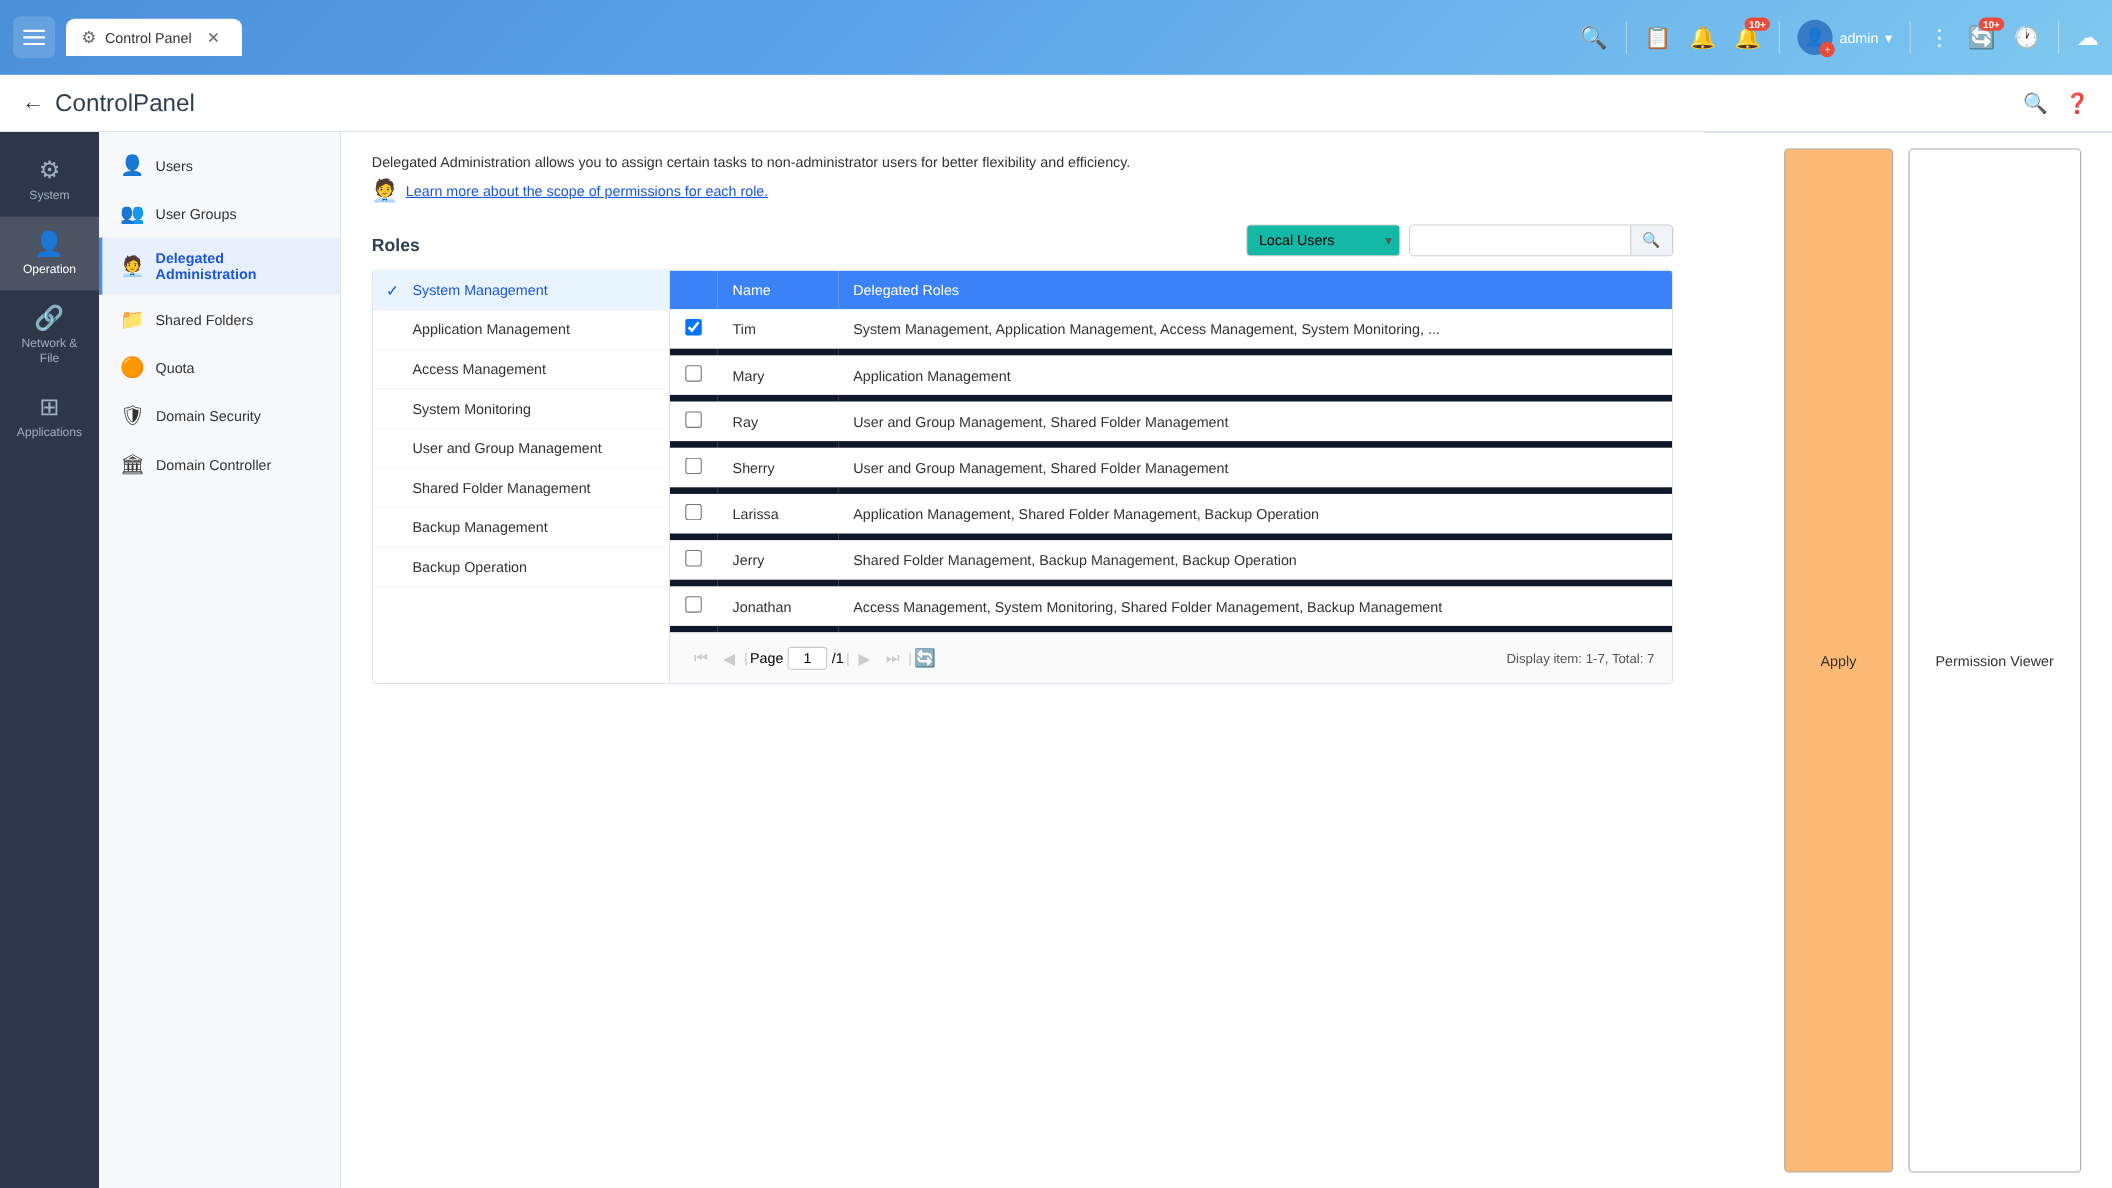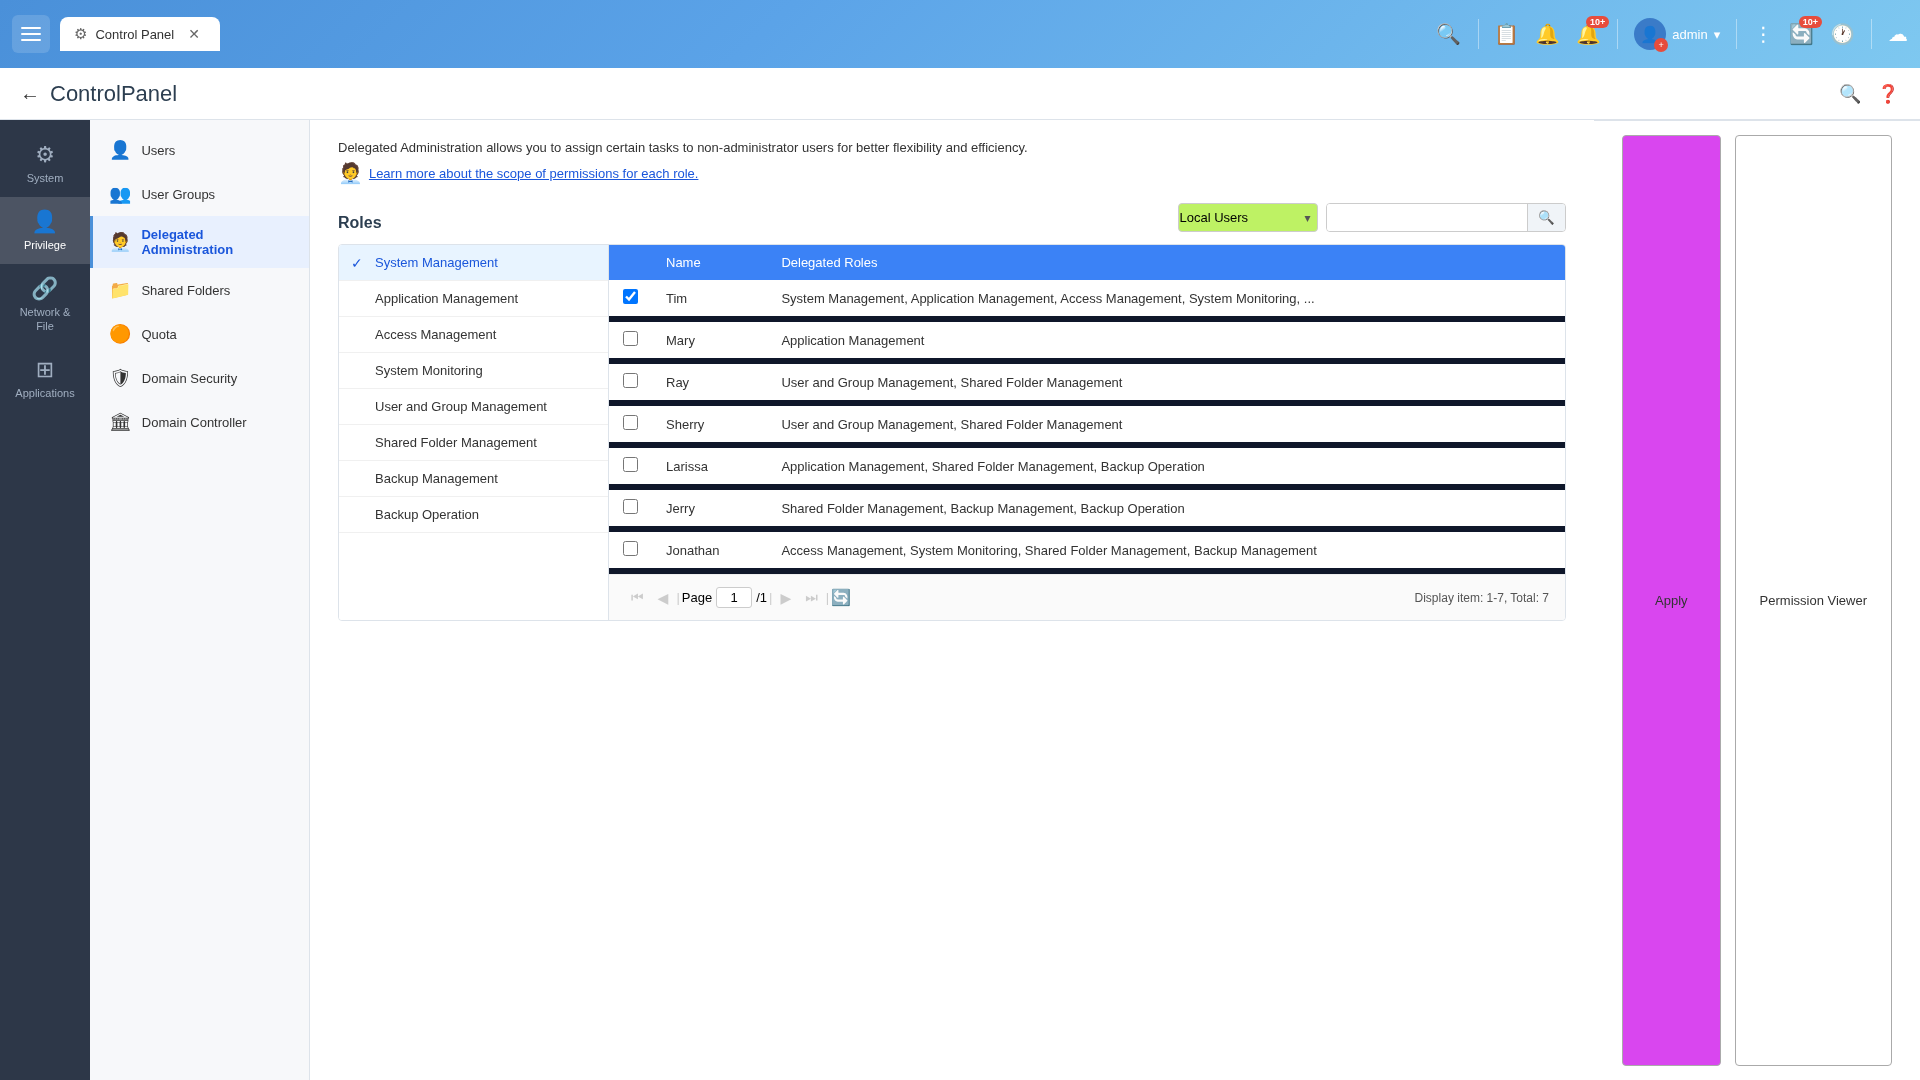--- a/index.html
+++ b/index.html
@@ -134,22 +134,22 @@
     .info-link { color: #1a56db; text-decoration: underline; cursor: pointer; font-size: 13px; display: flex; align-items: center; gap: 6px; }
 
     
     .roles-header {
       display: flex; align-items: flex-end; justify-content: space-between;
       margin: 18px 0 12px 0;
     }
     .roles-title { font-size: 16px; font-weight: 600; color: #2c3e50; }
     .roles-controls { display: flex; gap: 8px; align-items: center; }
     .dropdown-select {
-      padding: 6px 28px 6px 0; border: 1px solid #ccc;
-      border-radius: 4px; font-size: 13px; background: #bef264;
+      padding: 6px 28px 6px 10px; border: 1px solid #ccc;
+      border-radius: 4px; font-size: 13px; background: #14b8a6;
       appearance: none; cursor: pointer; min-width: 140px;
     }
     .dropdown-wrapper { position: relative; display: inline-block; }
     .dropdown-arrow {
       position: absolute; right: 8px; top: 50%; transform: translateY(-50%);
       pointer-events: none; color: #555; font-size: 12px;
     }
     .search-box {
       display: flex; align-items: center;
       border: 1px solid #ccc; border-radius: 4px; overflow: hidden;
@@ -209,22 +209,22 @@
     .pagination-right { font-size: 12px; color: #555; }
 
     
     .content-footer {
       padding: 14px 28px;
       background: white;
       border-top: 1px solid #dde3ea;
       display: flex; gap: 14px;
     }
     .btn-apply {
-      padding: 8px 32px; border: 1px solid #aaa; background: #d946ef;
-      border-radius: 4px; font-size: 13px; cursor: pointer; color: #333;
+      padding: 8px 32px; border: 1px solid #aaa; background: #fdba74;
+      border-radius: 4px; font-size: 13px; cursor: pointer; color: #333; margin-left: 45px;
     }
     .btn-permission {
       padding: 8px 24px; border: 1px solid #aaa; background: white;
       border-radius: 4px; font-size: 13px; cursor: pointer; color: #333;
     }
   </style>
 </head>
 <body>
 
 <div class="top-bar">
@@ -295,21 +295,21 @@
 
 <div class="main-layout">
 
   <div class="sidebar">
     <div class="sidebar-item">
       <span class="si-icon">⚙</span>
       <span class="si-label">System</span>
     </div>
     <div class="sidebar-item active">
       <span class="si-icon">👤</span>
-      <span class="si-label">Privilege</span>
+      <span class="si-label">Operation</span>
     </div>
     <div class="sidebar-item">
       <span class="si-icon">🔗</span>
       <span class="si-label">Network &amp;<br>File</span>
     </div>
     <div class="sidebar-item">
       <span class="si-icon">⊞</span>
       <span class="si-label">Applications</span>
     </div>
   </div>

